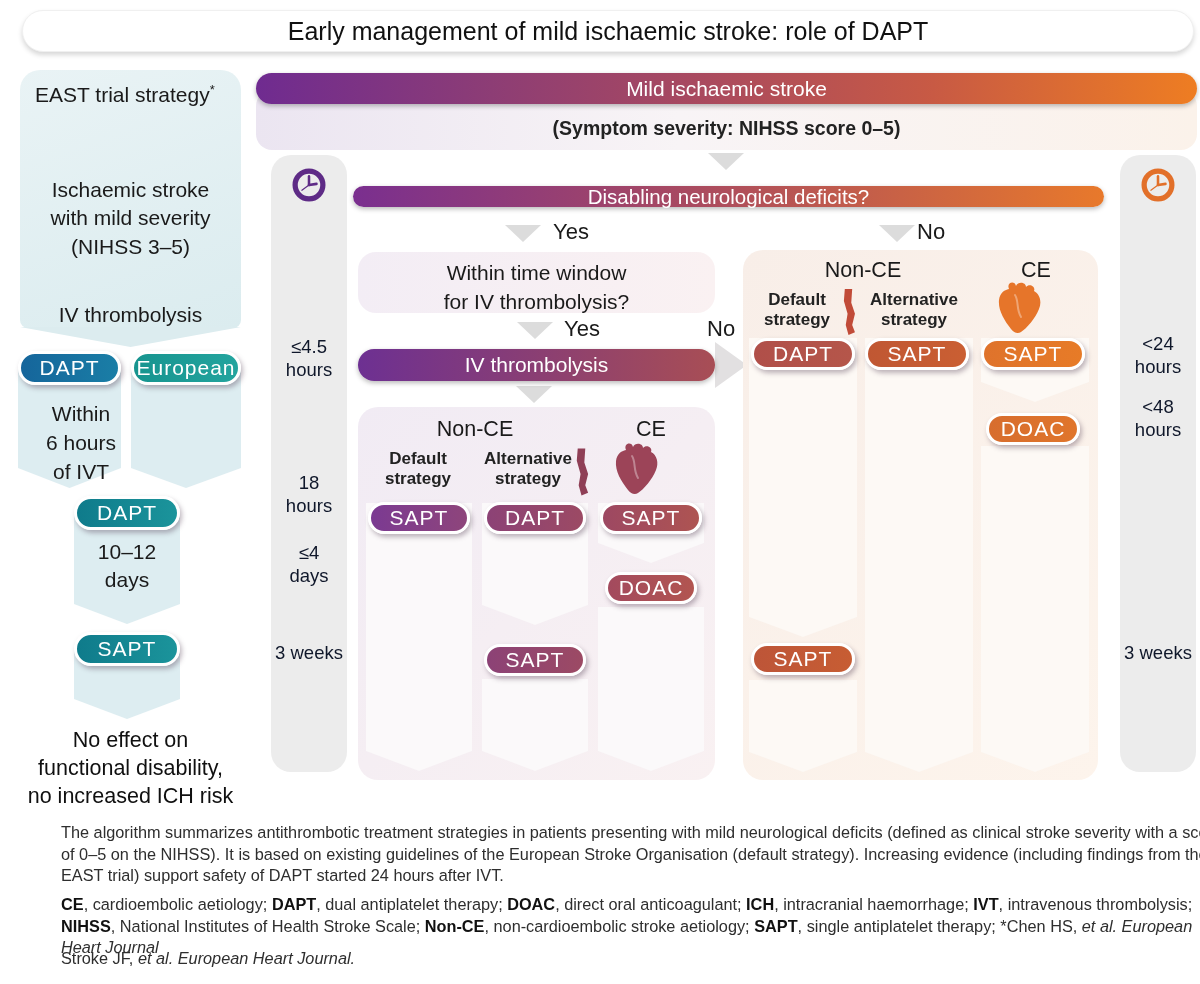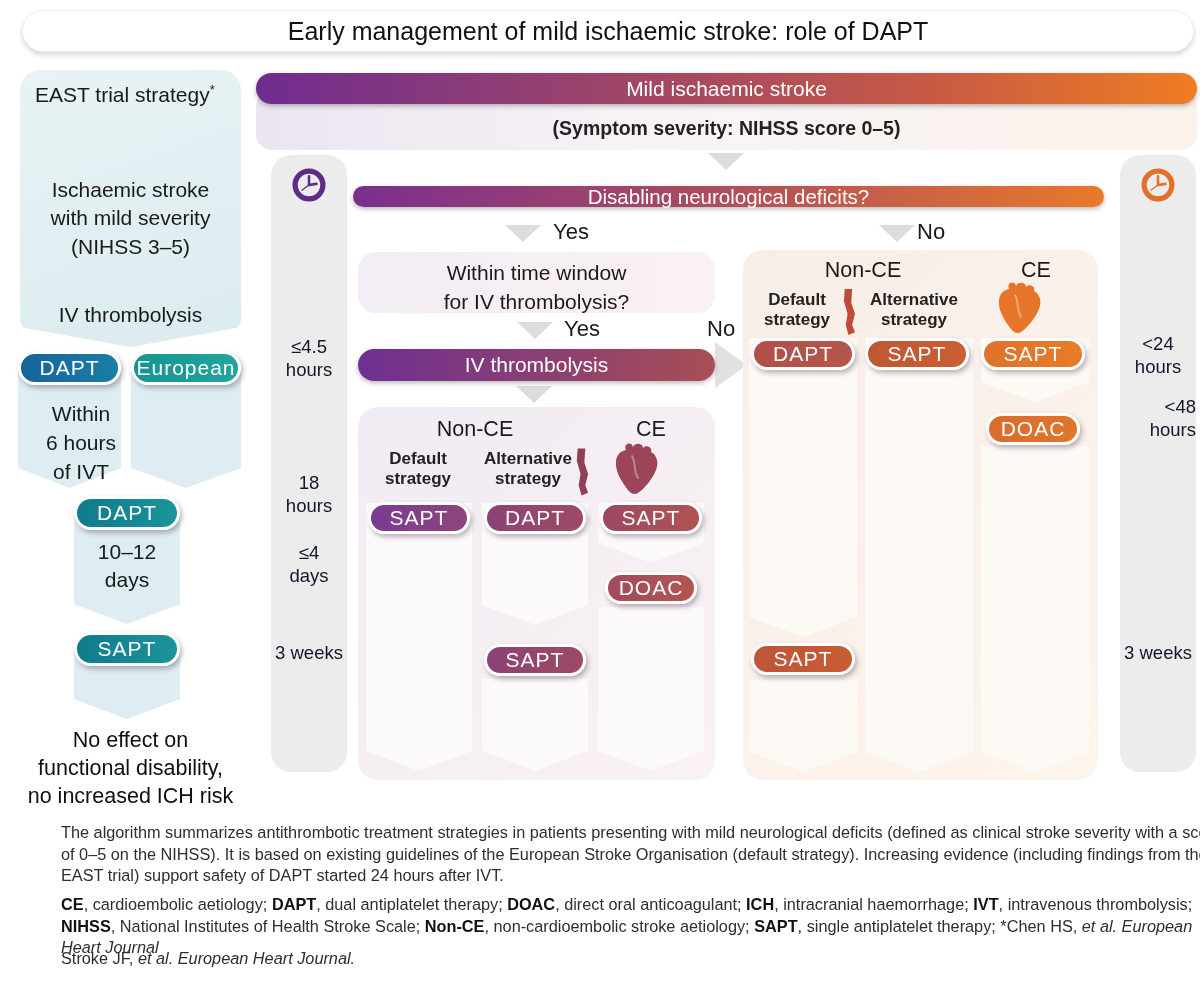--- a/index.html
+++ b/index.html
@@ -118,21 +118,21 @@
   <div class="abs" style="left:1132px;top:167px;width:36px;height:36px;color:#e2702a;z-index:2;">
     <svg viewBox="0 0 48 48" width="36" height="36">
       <circle cx="24" cy="24" r="18.5" fill="none" stroke="currentColor" stroke-width="7"></circle>
       <line x1="24" y1="24" x2="24" y2="12.5" stroke="currentColor" stroke-width="3.4" stroke-linecap="round"></line>
       <line x1="24" y1="24" x2="34" y2="22.5" stroke="currentColor" stroke-width="3.4" stroke-linecap="round"></line>
       <line x1="24" y1="24" x2="14.5" y2="31" stroke="currentColor" stroke-width="1.6" stroke-linecap="round"></line>
     </svg>
   </div>
   <div class="railtxt" style="left:1112px;top:333px;">&lt;24
 hours</div>
-  <div class="railtxt" style="left:1112px;top:396px;text-align:right;">&lt;48
+  <div class="railtxt" style="left:1112px;top:396px;">&lt;48
 hours</div>
   <div class="railtxt" style="left:1112px;top:642px;">3 weeks</div>
 
   <div class="banner" style="left:345px;top:186px;width:751px;height:21px;font-size:20.5px;
               background:linear-gradient(90deg,#7a2f8f 0%,#a94a60 45%,#e8792b 100%);">
     <span>Disabling neurological deficits?</span>
   </div>
   <div class="abs tri-down" style="left:497px;top:225px;width:36px;height:17px;"></div>
   <div class="yn" style="left:545px;top:219px;">Yes</div>
   <div class="abs tri-down" style="left:871px;top:225px;width:36px;height:17px;"></div>

